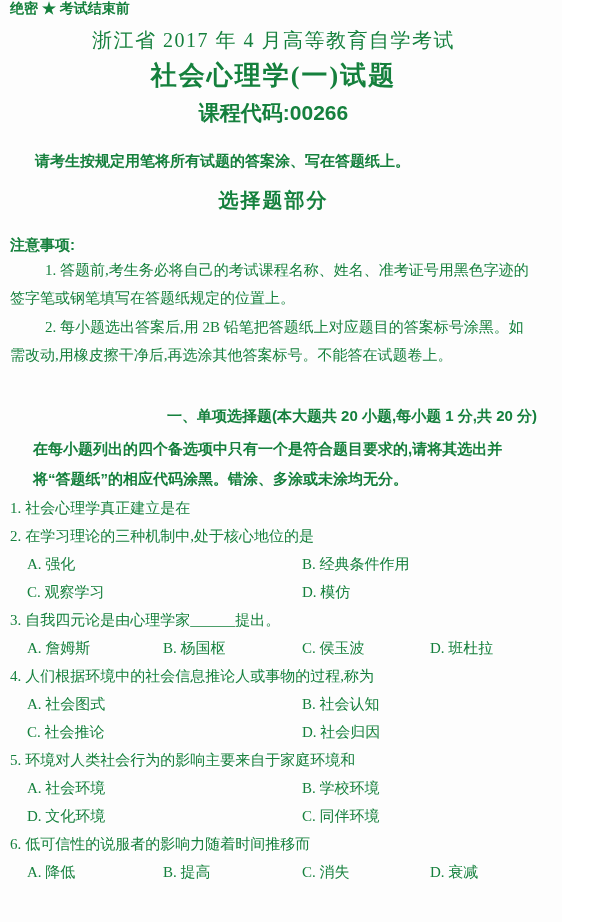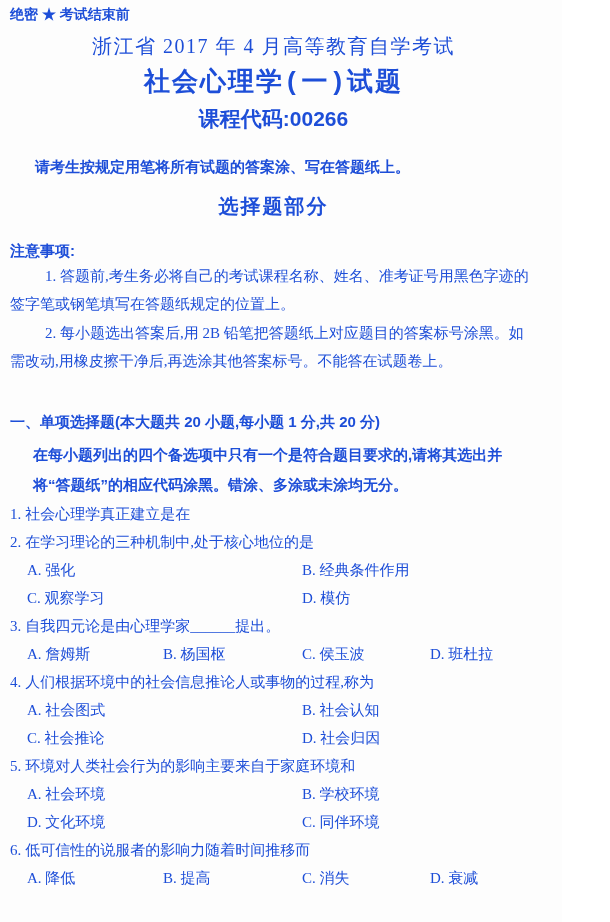--- a/index.html
+++ b/index.html
@@ -1,35 +1,35 @@
 <!DOCTYPE html>
 <html><head>
 <meta charset="utf-8">
 <style>
   html,body{margin:0;padding:0;background:#ffffff;}
   .page{
-    width:562px;height:922px;background:#fdfdfd;color:#1d4ed8;
+    width:562px;height:922px;background:#fdfdfd;color:#15803d;
     position:relative;box-sizing:border-box;
-    padding:6px 25px 0 10px;overflow:hidden;
+    padding:0 25px 0 10px;overflow:hidden;
     font-family:"Liberation Serif",serif;
   }
   .secrecy{font-family:"Liberation Sans",sans-serif;font-weight:bold;font-size:14px;}
   .session{font-size:20px;text-align:center;margin-top:9px;letter-spacing:1.5px;}
-  .title{font-family:Liberation Mono, monospace;font-weight:bold;font-size:26px;
+  .title{font-family:Liberation Serif, serif;font-weight:bold;font-size:26px;
          text-align:center;margin:4px 0 0 0;letter-spacing:2px;}
   .course{font-family:"Liberation Sans",sans-serif;font-weight:bold;font-size:21px;
           text-align:center;margin-top:6px;}
   .instruction{font-family:"Liberation Sans",sans-serif;font-weight:bold;font-size:15px;
                margin:25px 0 0 0;text-indent:25px;}
   .section{font-family:"Liberation Sans",sans-serif;font-weight:bold;font-size:20px;
            text-align:center;margin:16px 0 0 0;letter-spacing:2px;}
   .notes-title{font-family:"Liberation Sans",sans-serif;font-weight:bold;font-size:15px;margin-top:22px;}
   .note{font-size:15px;line-height:28px;text-indent:35px;margin:1px 0 0 0;}
   .part-heading{font-family:"Liberation Sans",sans-serif;font-weight:bold;font-size:15px;
-                margin-top:36px;line-height:22px;}
+                margin-top:36px;line-height:22px;text-align:right;}
   .part-instruction{font-family:"Liberation Sans",sans-serif;font-weight:bold;font-size:15px;
                     margin:7px 0 0 23px;line-height:30px;}
   .questions{}
   .question{font-size:15px;line-height:28px;}
   .q-num{margin-right:4px;}
   .opts{display:grid;padding-left:17px;}
   .opts-4{grid-template-columns:136px 139px 128px 1fr;}
   .opts-2{grid-template-columns:275px 1fr;}
   .footer{position:absolute;left:0;right:0;bottom:10px;text-align:center;font-size:14px;}
 </style>

